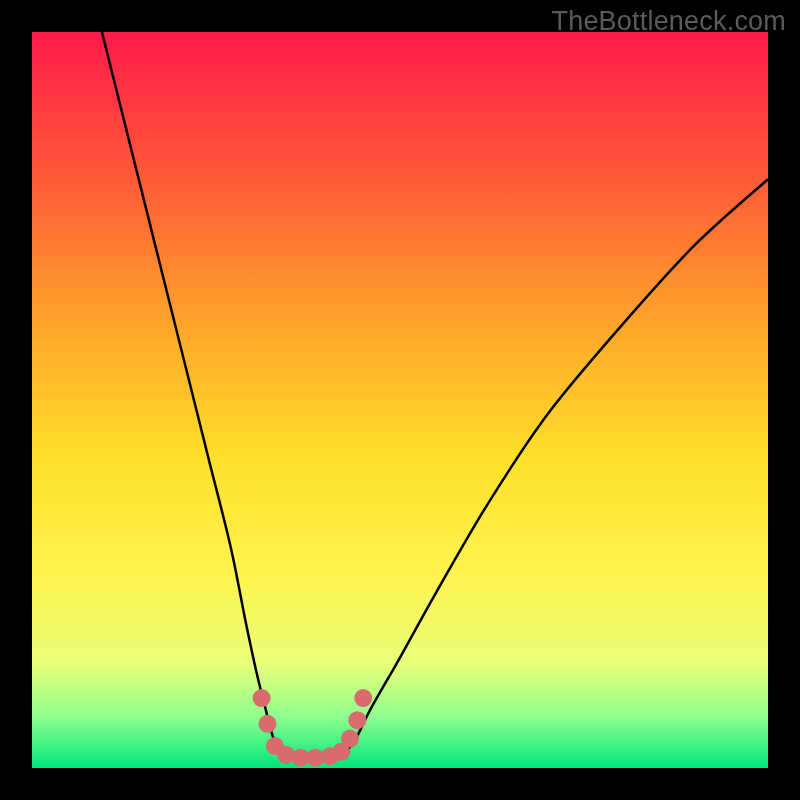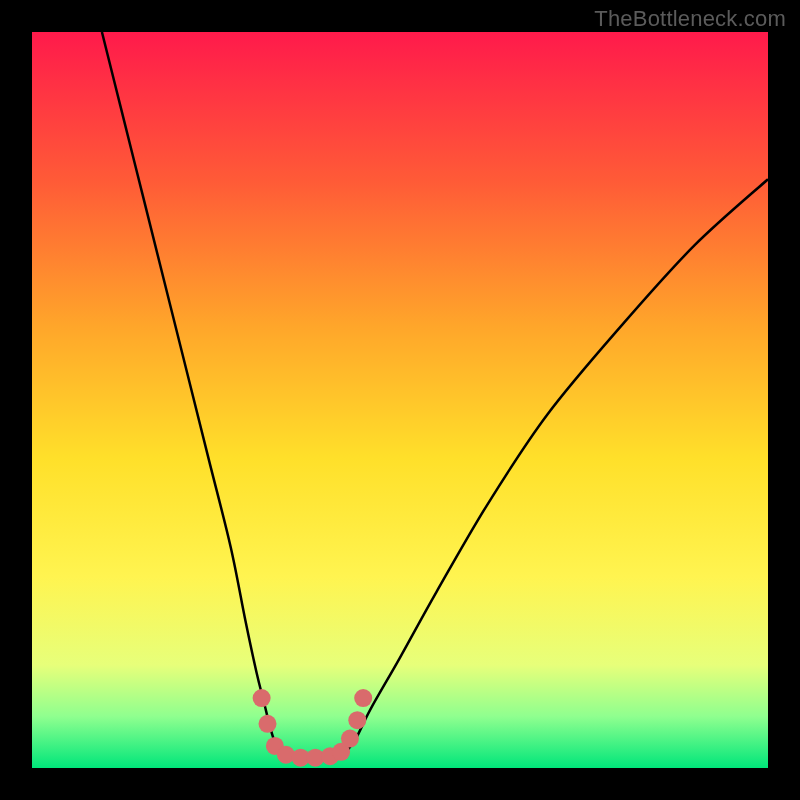--- a/index.html
+++ b/index.html
@@ -24,21 +24,21 @@
     left: 32px;
     top: 32px;
     width: 736px;
     height: 736px;
   }
   .watermark {
     position: absolute;
     top: 6px;
     right: 14px;
     color: #5b5b5b;
-    font-size: 22px;
+    font-size: 27px;
     font-weight: 400;
     letter-spacing: 0.2px;
     font-family: Arial, Helvetica, sans-serif;
   }
 </style>
 </head>
 <body>
 
 <div class="frame">
   <div class="watermark">TheBottleneck.com</div>

